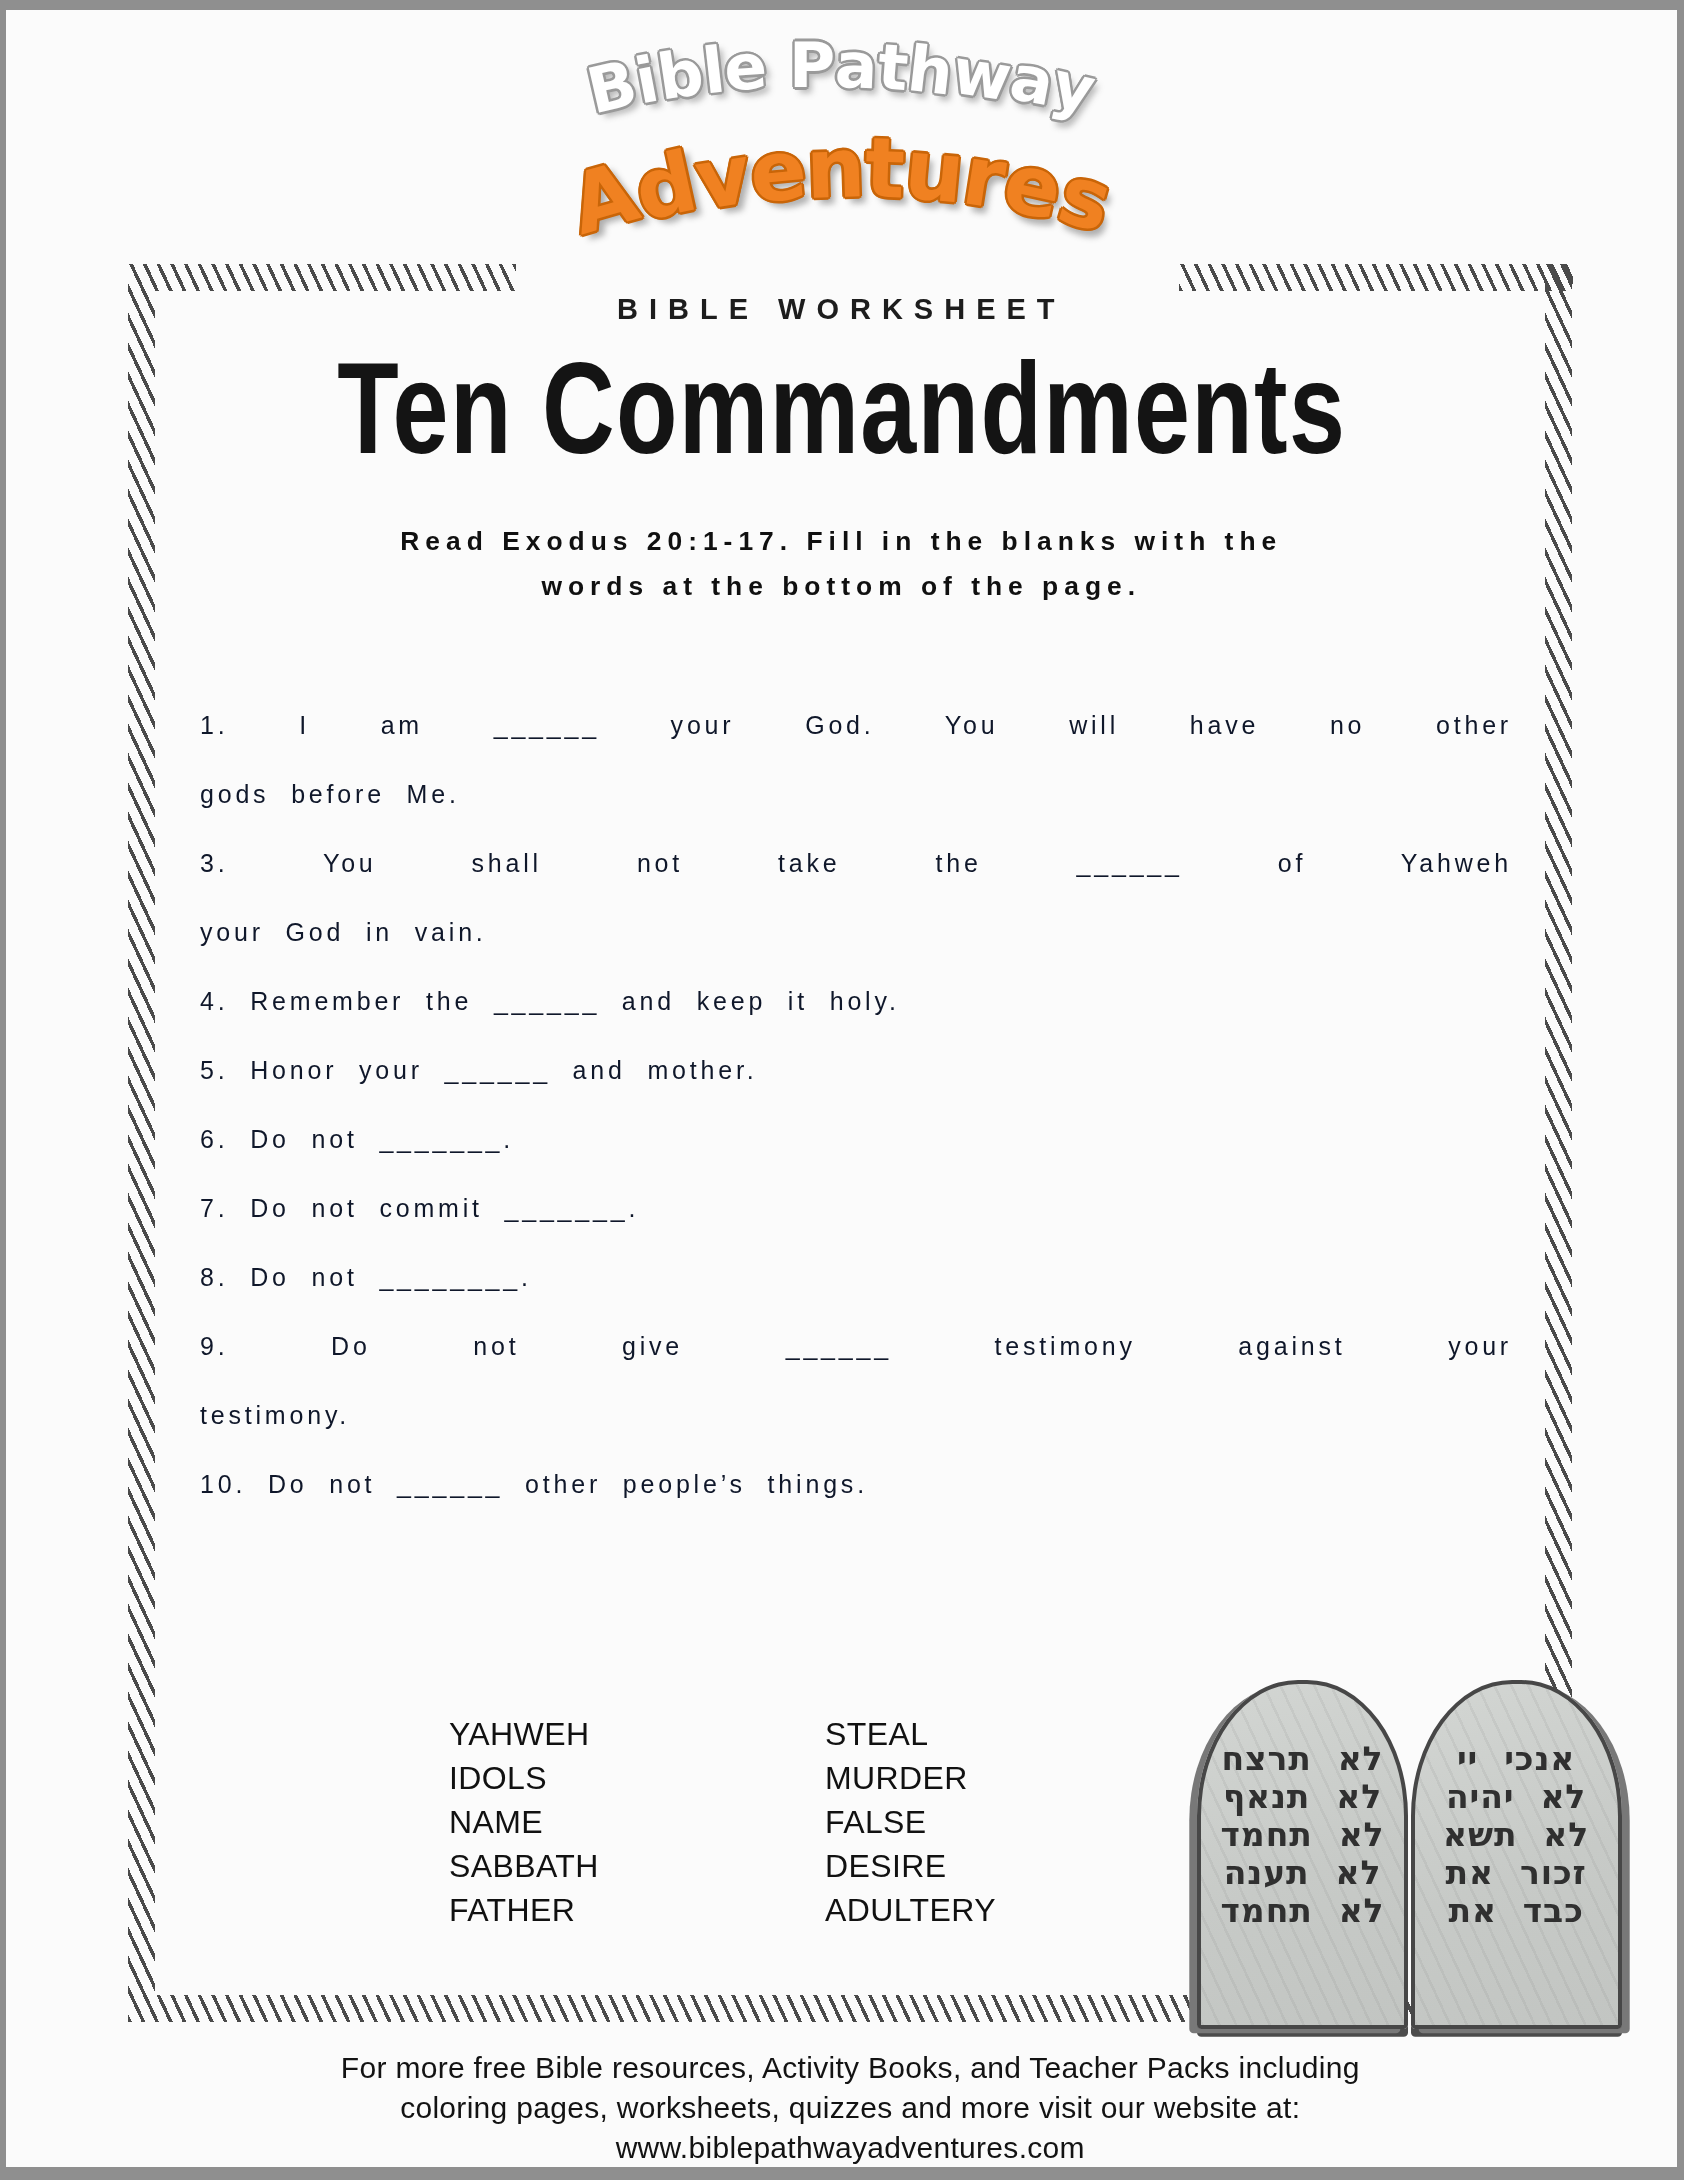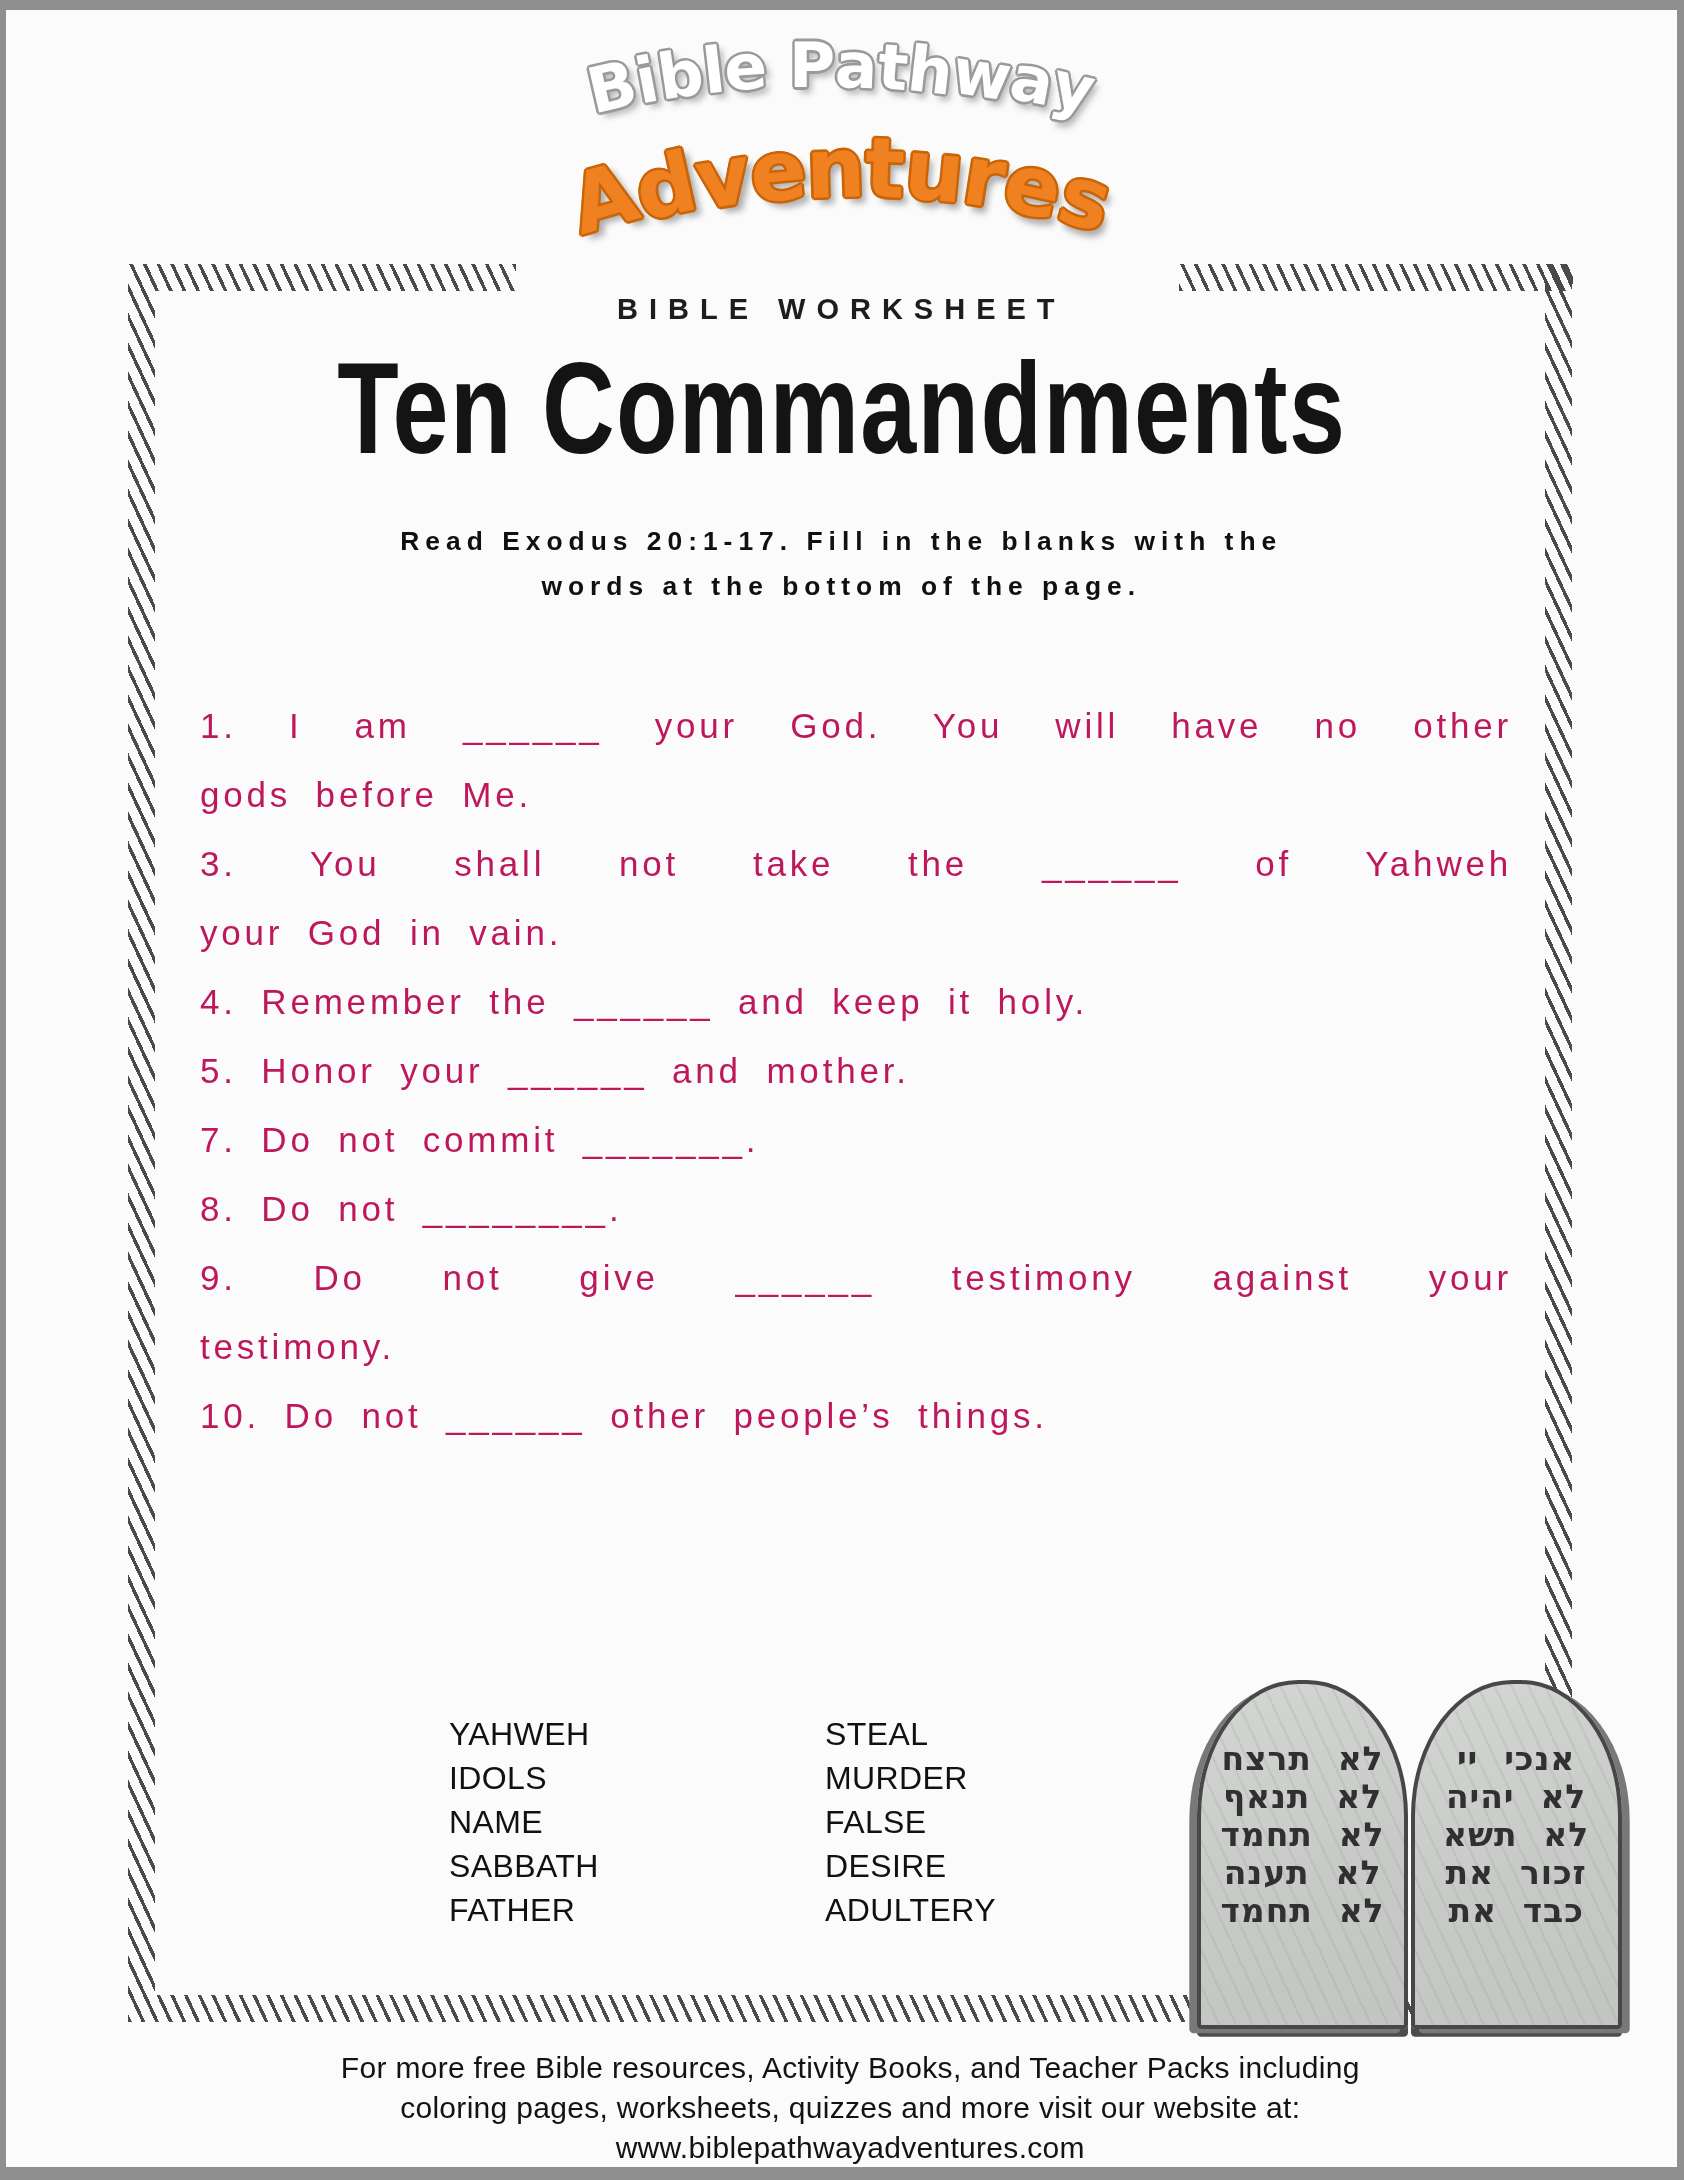--- a/index.html
+++ b/index.html
@@ -58,21 +58,21 @@
     white-space:nowrap;
   }
   .subtitle{
     position:absolute;left:0;top:509px;width:100%;text-align:center;z-index:2;
     font-size:26.4px;font-weight:700;letter-spacing:6px;line-height:45px;color:#101010;
   }
 
   
   .items{
     position:absolute;left:194px;top:681px;width:1312px;z-index:2;
-    font-size:35px;color:#be185d;letter-spacing:3.8px;word-spacing:11px;
+    font-size:25px;color:#0f172a;letter-spacing:3.8px;word-spacing:11px;
     line-height:69px;
   }
   .ws-line{white-space:normal;}
   .ws-line.stretch{text-align:justify;text-align-last:justify;}
 
   
   .wordbank-col{
     position:absolute;top:1702px;z-index:2;
     font-size:32px;line-height:44px;color:#111;letter-spacing:0.4px;
   }
@@ -133,20 +133,21 @@
     <div>words at the bottom of the page.</div>
   </div>
 
   <div class="items" id="items">
       <div class="ws-line stretch">1. I am ______ your God. You will have no other</div>
       <div class="ws-line">gods before Me.</div>
       <div class="ws-line stretch">3. You shall not take the ______ of Yahweh</div>
       <div class="ws-line">your God in vain.</div>
       <div class="ws-line">4. Remember the ______ and keep it holy.</div>
       <div class="ws-line">5. Honor your ______ and mother.</div>
+      <div class="ws-line">6. Do not _______.</div>
       <div class="ws-line">7. Do not commit _______.</div>
       <div class="ws-line">8. Do not ________.</div>
       <div class="ws-line stretch">9. Do not give ______ testimony against your</div>
       <div class="ws-line">testimony.</div>
       <div class="ws-line">10. Do not ______ other people’s things.</div>
     </div>
 
   <div class="wordbank-col col1" id="wordbank1">
       <div>YAHWEH</div>
       <div>IDOLS</div>

